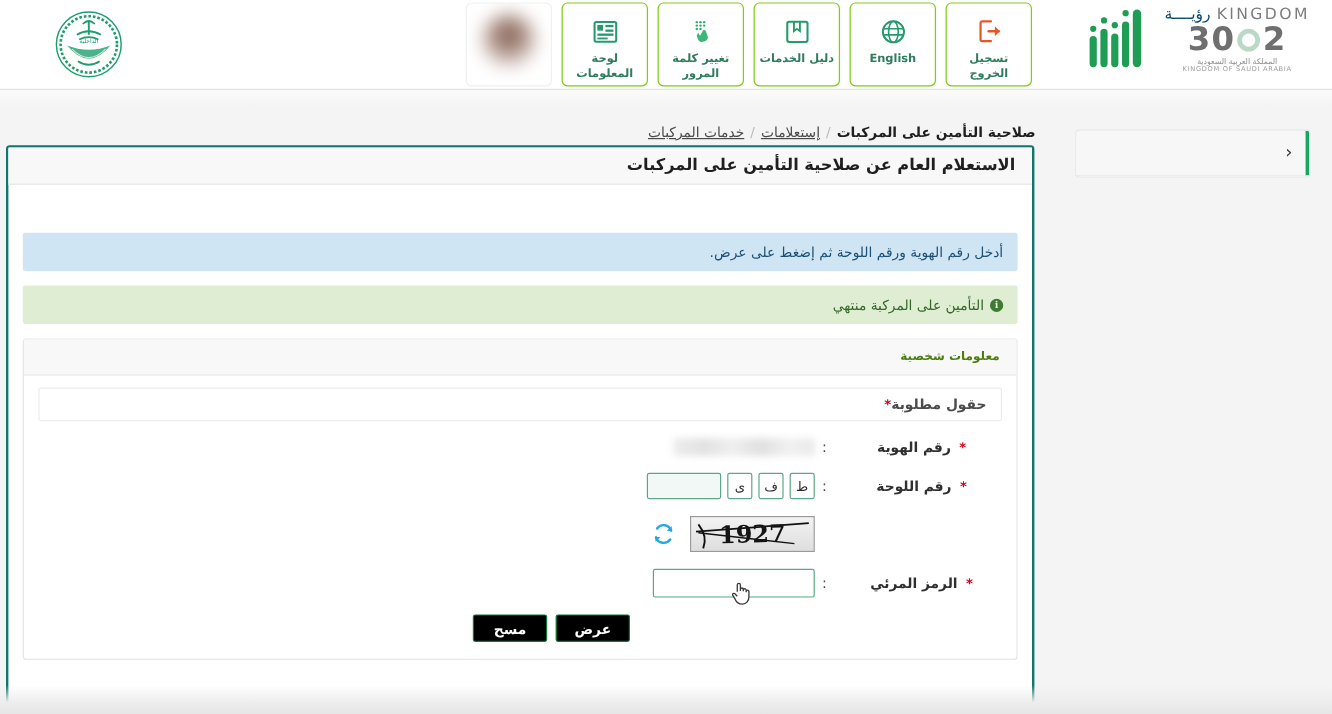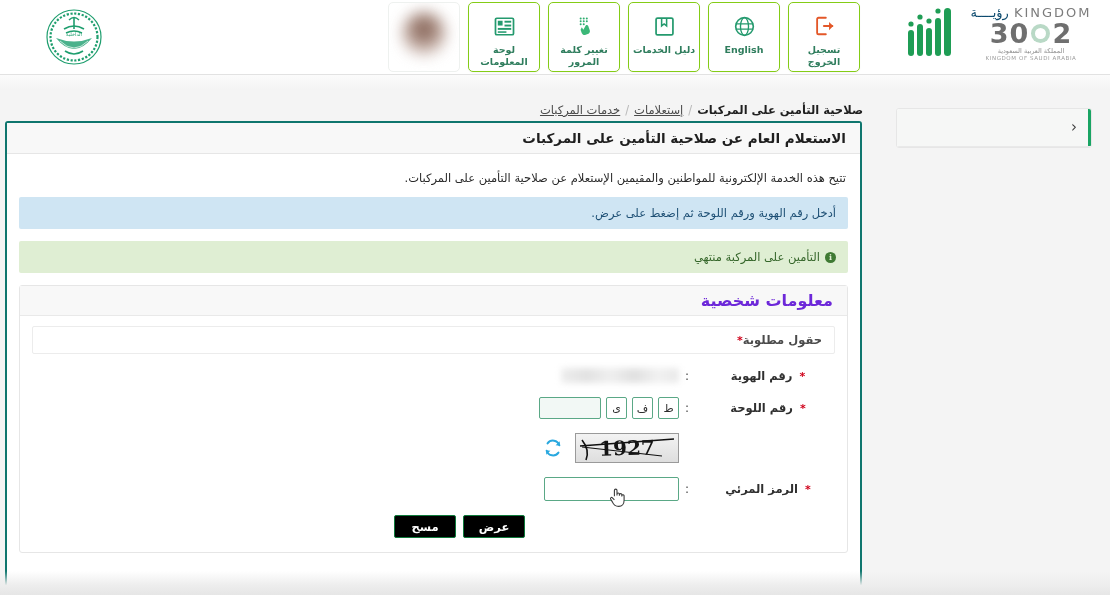--- a/index.html
+++ b/index.html
@@ -256,20 +256,21 @@
     text-align: right;
     padding: 5px 2px 12px 2px;
   }
 
   .alert {
     border-radius: 2px;
     font-size: 11.5px;
     padding: 9px 12px;
     text-align: right;
     margin-bottom: 9px;
+    margin-top: 28px;
   }
   .alert-info {
     background: #cfe5f3;
     color: #1d4f74;
   }
   .alert-info.second { font-size: 10.5px; }
   .alert-success {
     background: #dfeed3;
     color: #35662a;
     margin-top: 12px;
@@ -298,21 +299,21 @@
     margin-top: 2px;
   }
   .panel-head {
     height: 30px;
     background: #f8f8f8;
     border-bottom: 1px solid #e9e9e9;
     display: flex; align-items: center;
     padding: 0 14px;
   }
   .panel-head-title {
-    font-size: 16px; font-weight: 700; color: #6d28d9;
+    font-size: 10px; font-weight: 700; color: #4d7c0f;
   }
   .panel-body { padding: 10px 12px 14px 12px; }
 
   .required-note {
     border: 1px solid #ececec;
     border-radius: 2px;
     height: 28px;
     display: flex;
     align-items: center;
     justify-content: flex-start;
@@ -586,21 +587,20 @@
       <span class="bc-sep">/</span>
       <span class="bc-link">خدمات المركبات</span>
     </div>
 
     <div class="card">
       <div class="card-head">
         <span class="card-head-title">الاستعلام العام عن صلاحية التأمين على المركبات</span>
       </div>
 
       <div class="card-body">
-        <div class="intro-text">تتيح هذه الخدمة الإلكترونية للمواطنين والمقيمين الإستعلام عن صلاحية التأمين على المركبات.</div>
 
         <div class="alert alert-info">أدخل رقم الهوية ورقم اللوحة ثم إضغط على عرض.</div>
 
         <div class="alert alert-success">
           <span class="info-glyph">i</span>
           <span>التأمين على المركبة منتهي</span>
         </div>
 
         <div class="panel">
           <div class="panel-head">

